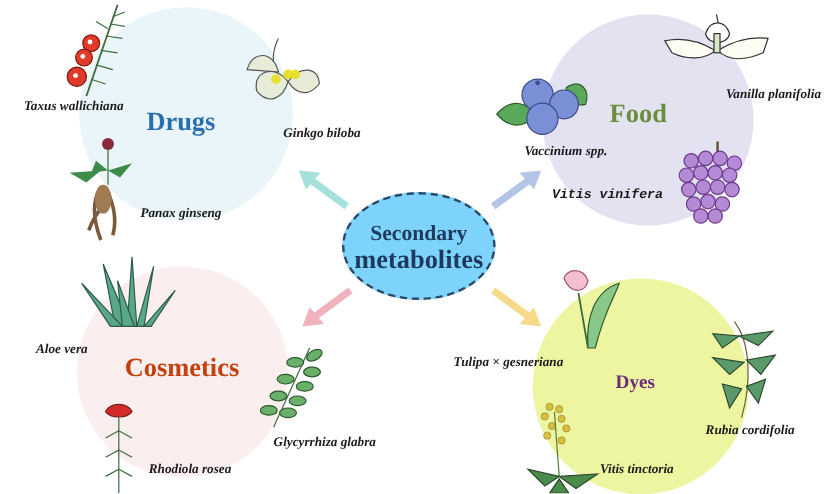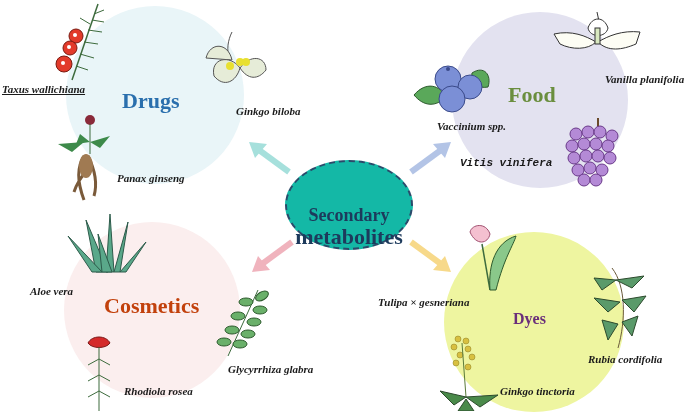--- a/index.html
+++ b/index.html
@@ -31,47 +31,47 @@
 </svg>
 <svg class="arrow" style="left:248px;top:238px;" width="50" height="36" viewBox="0 0 50 36">
   <line x1="44" y1="4" x2="14" y2="26" stroke="#f0b3bd" stroke-width="6"></line>
   <polygon points="4,34 22,32 10,18" fill="#f0b3bd"></polygon>
 </svg>
 <svg class="arrow" style="left:405px;top:238px;" width="50" height="36" viewBox="0 0 50 36">
   <line x1="6" y1="4" x2="36" y2="26" stroke="#f7d98a" stroke-width="6"></line>
   <polygon points="46,34 28,32 40,18" fill="#f7d98a"></polygon>
 </svg>
 
-<div class="center" style="background:#14b8a6;align-items:flex-end;">
+<div class="center" style="background:#7dd3fc;">
   <span>
     <span style="display:block;font-size:18px;">Secondary</span>
     <span style="display:block;font-size:22px;">metabolites</span>
   </span>
 </div>
 
 <div class="cat" style="left:122px;top:88px;font-size:22px;color:#2a6fad;">Drugs</div>
 <div class="cat" style="left:508px;top:82px;font-size:22px;color:#6a8e3e;">Food</div>
 <div class="cat" style="left:104px;top:293px;font-size:22px;color:#c2410c;">Cosmetics</div>
 <div class="cat" style="left:513px;top:310px;font-size:16px;color:#6a2e7a;">Dyes</div>
 
-<div class="sp" style="left:2px;top:83px;text-decoration:underline;">Taxus wallichiana</div>
+<div class="sp" style="left:20px;top:83px;">Taxus wallichiana</div>
 <div class="sp" style="left:236px;top:105px;">Ginkgo biloba</div>
 <div class="sp" style="left:117px;top:172px;">Panax ginseng</div>
 
 <div class="sp" style="left:605px;top:73px;">Vanilla planifolia</div>
 <div class="sp" style="left:437px;top:120px;">Vaccinium spp.</div>
 <div class="sp" style="left:460px;top:157px;font-family:Liberation Mono, monospace;">Vitis vinifera</div>
 
 <div class="sp" style="left:30px;top:285px;">Aloe vera</div>
 <div class="sp" style="left:228px;top:363px;">Glycyrrhiza glabra</div>
 <div class="sp" style="left:124px;top:385px;">Rhodiola rosea</div>
 
 <div class="sp" style="left:378px;top:296px;">Tulipa × gesneriana</div>
 <div class="sp" style="left:588px;top:353px;">Rubia cordifolia</div>
-<div class="sp" style="left:500px;top:385px;">Ginkgo tinctoria</div>
+<div class="sp" style="left:500px;top:385px;">Vitis tinctoria</div>
 
 <svg class="plant" style="left:50px;top:2px;" width="55" height="80" viewBox="0 0 55 80">
   <path d="M48 2 L22 78" stroke="#3d6b3d" stroke-width="1.5" fill="none"></path>
   <g stroke="#3d6b3d" stroke-width="1">
     <line x1="44" y1="12" x2="54" y2="8"></line>
       <line x1="42" y1="18" x2="54" y2="20"></line>
     <line x1="38" y1="28" x2="52" y2="30"></line>
       <line x1="34" y1="40" x2="48" y2="42"></line>
     <line x1="30" y1="52" x2="44" y2="56"></line>
       <line x1="26" y1="64" x2="38" y2="68"></line>

